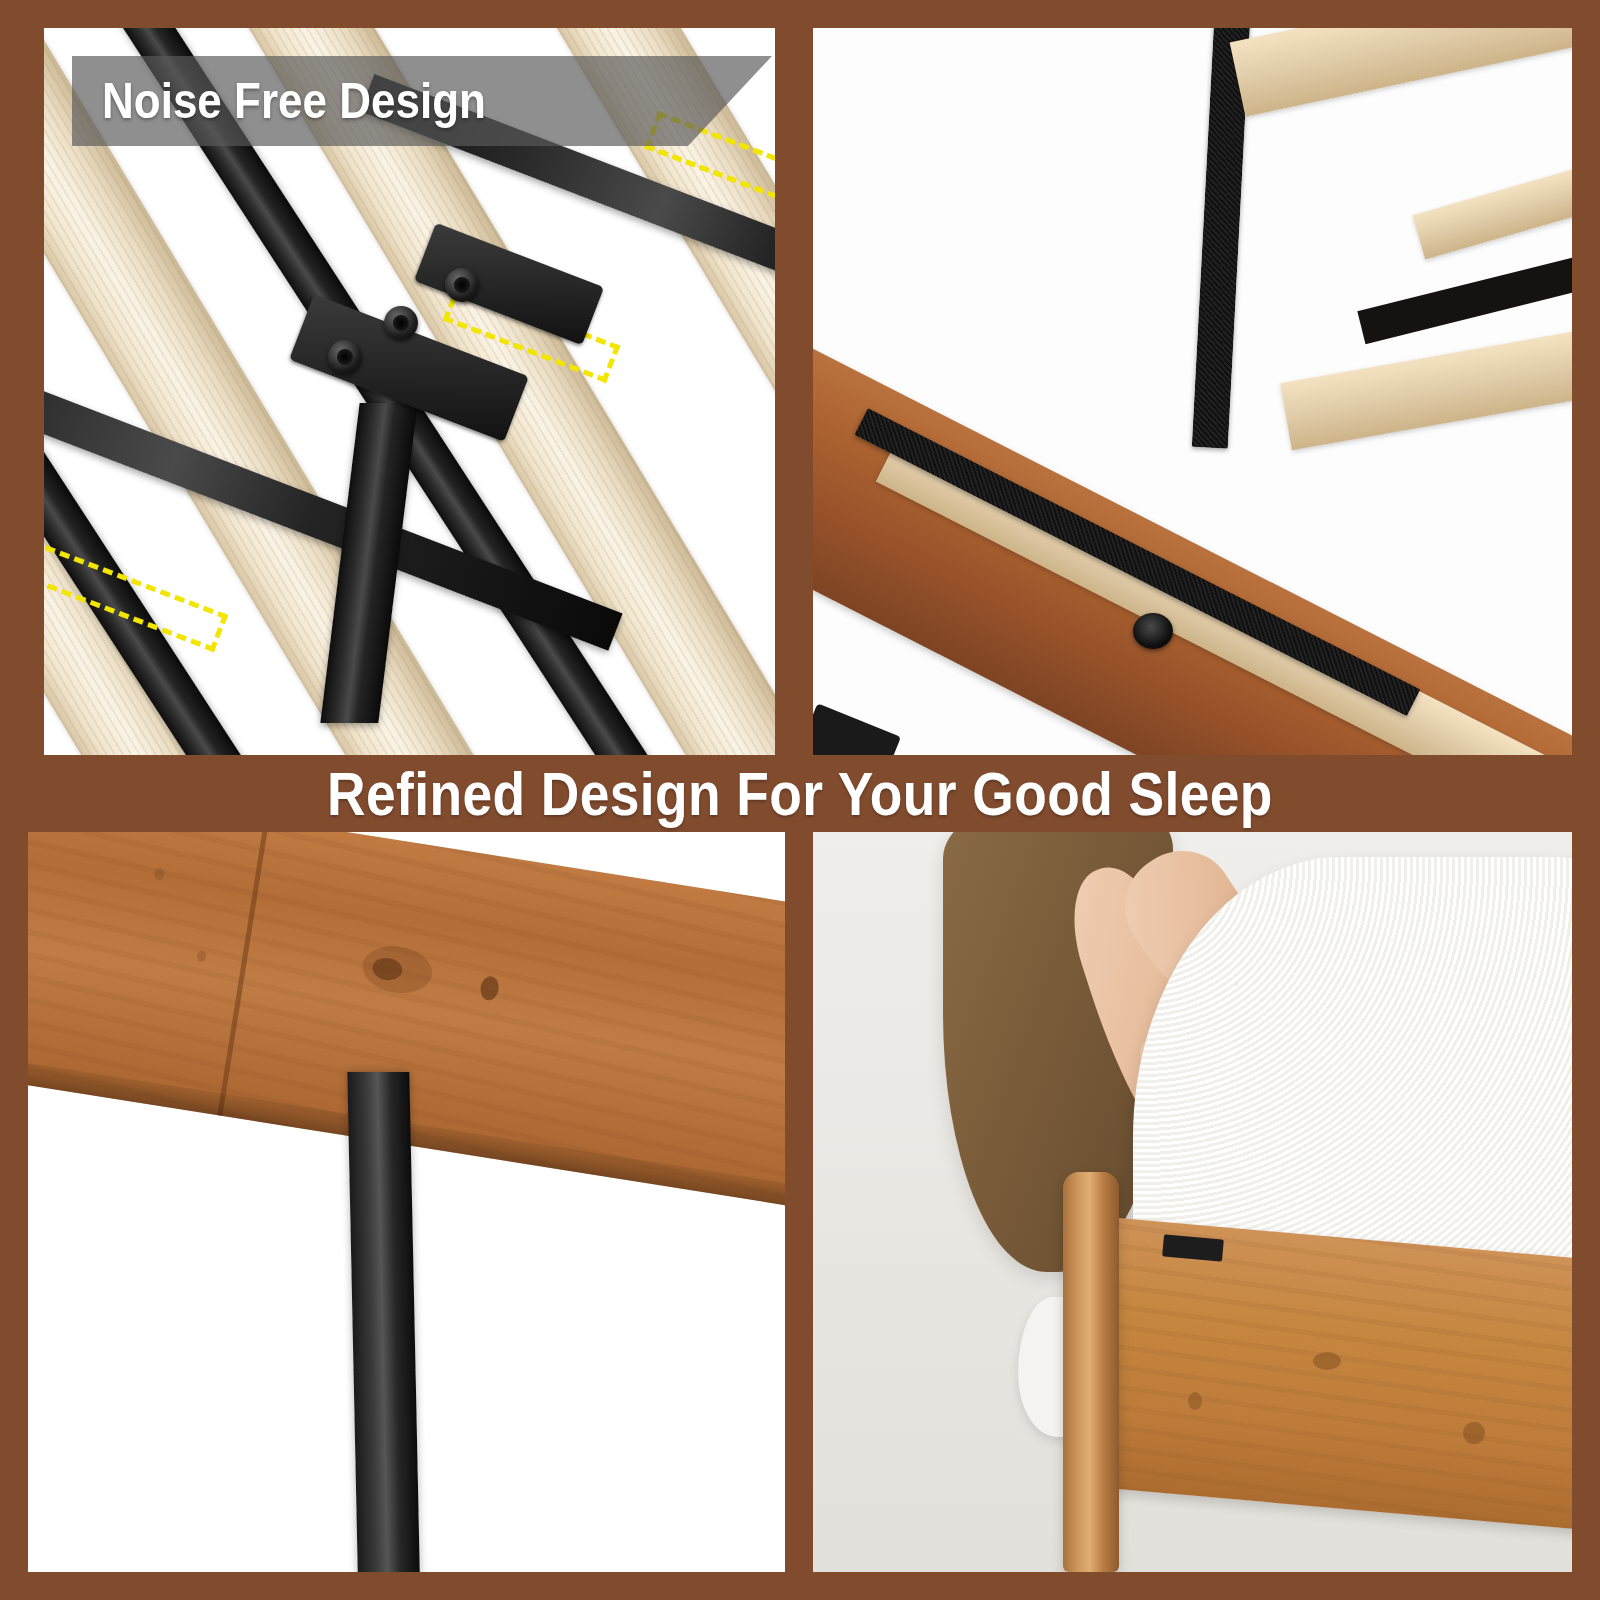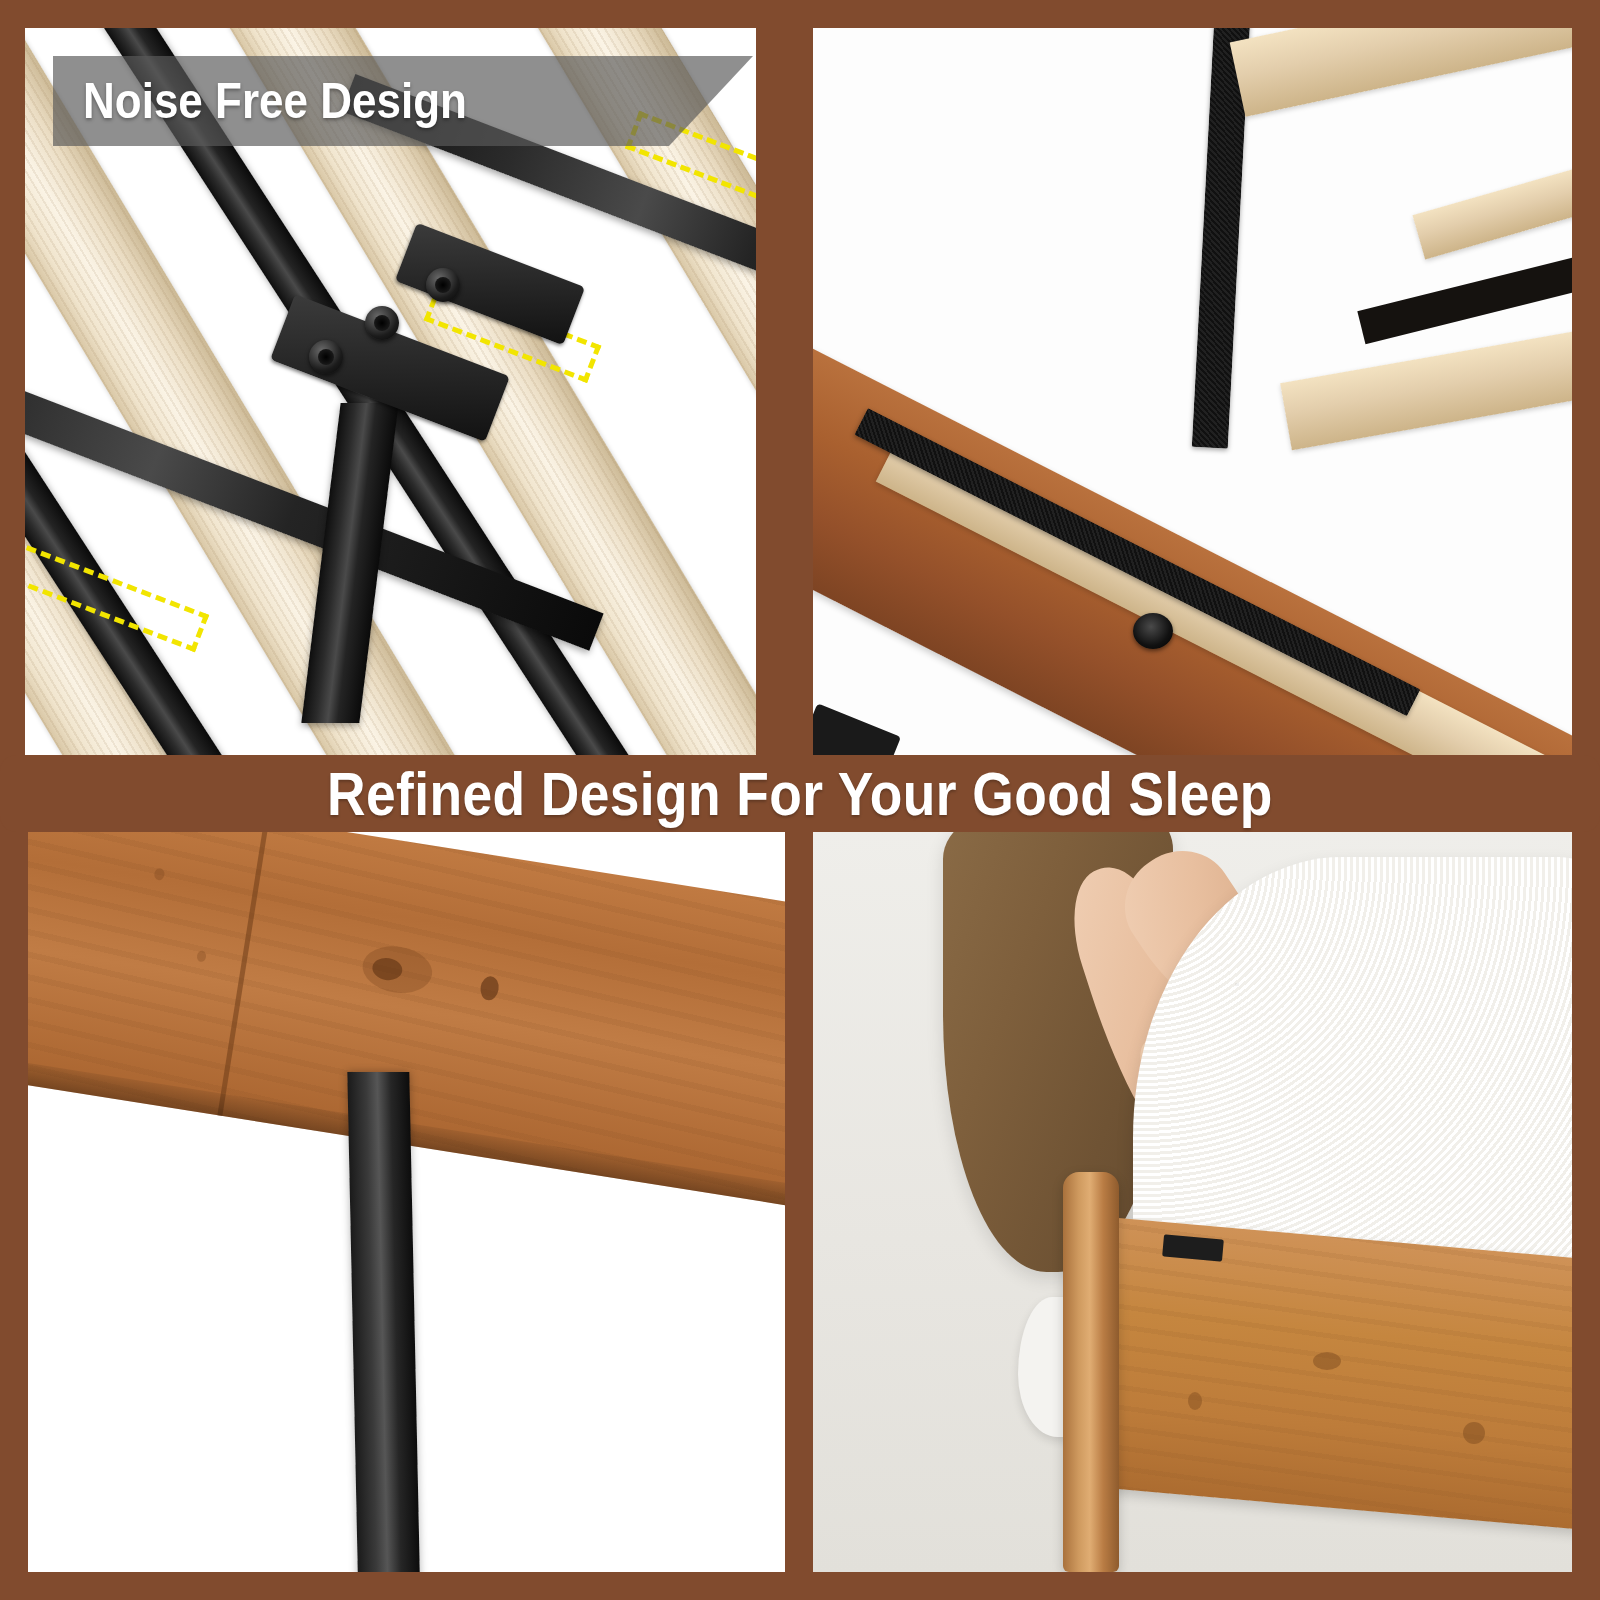--- a/index.html
+++ b/index.html
@@ -6,21 +6,21 @@
   body{
     width:1600px;height:1600px;
     background:#814B2E;
     font-family:"Liberation Sans", sans-serif;
     overflow:hidden;
   }
   #stage{position:relative;width:1600px;height:1600px;background:#814B2E;}
 
   
   .panel{position:absolute;overflow:hidden;background:#ffffff;}
-  #panel-tl{left:25px;  top:28px;   width:731px; height:727px;}
+  #panel-tl{left:44px;  top:28px;   width:731px; height:727px;}
   #panel-tr{left:813px; top:28px;   width:759px; height:727px;}
   #panel-bl{left:28px;  top:832px;  width:757px; height:740px;}
   #panel-br{left:813px; top:832px;  width:759px; height:740px;}
 
   .photo{position:absolute;inset:0;}
 
   
   .tl-bg{position:absolute;inset:0;background:#ffffff;}
   .slat{
     position:absolute;

